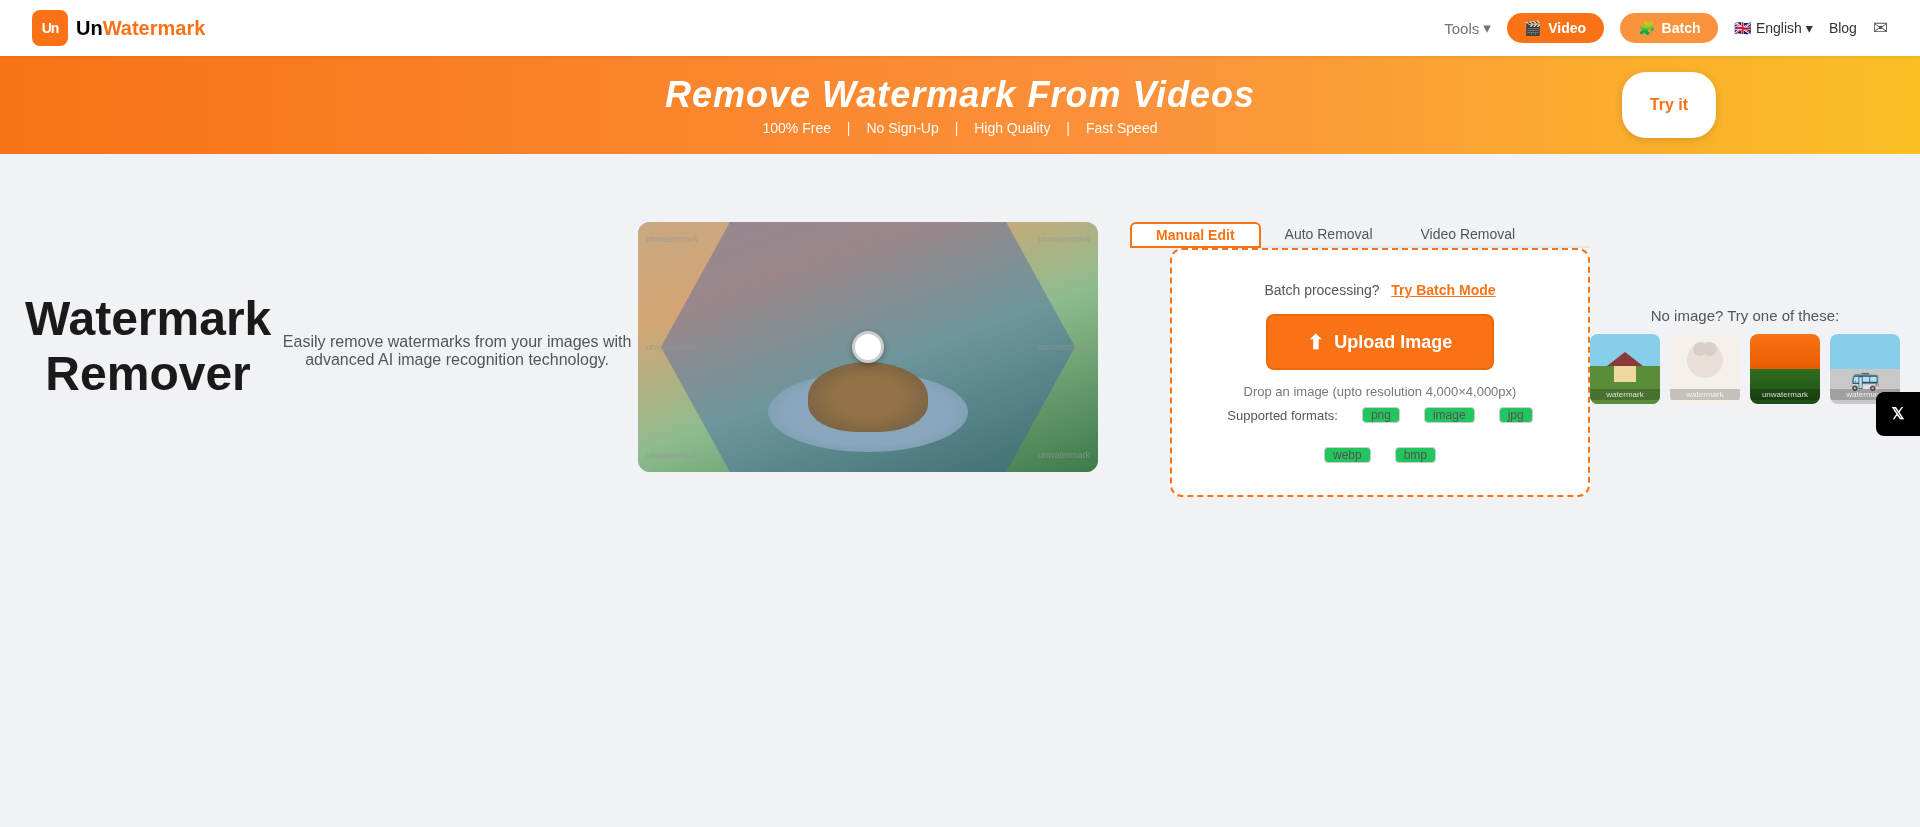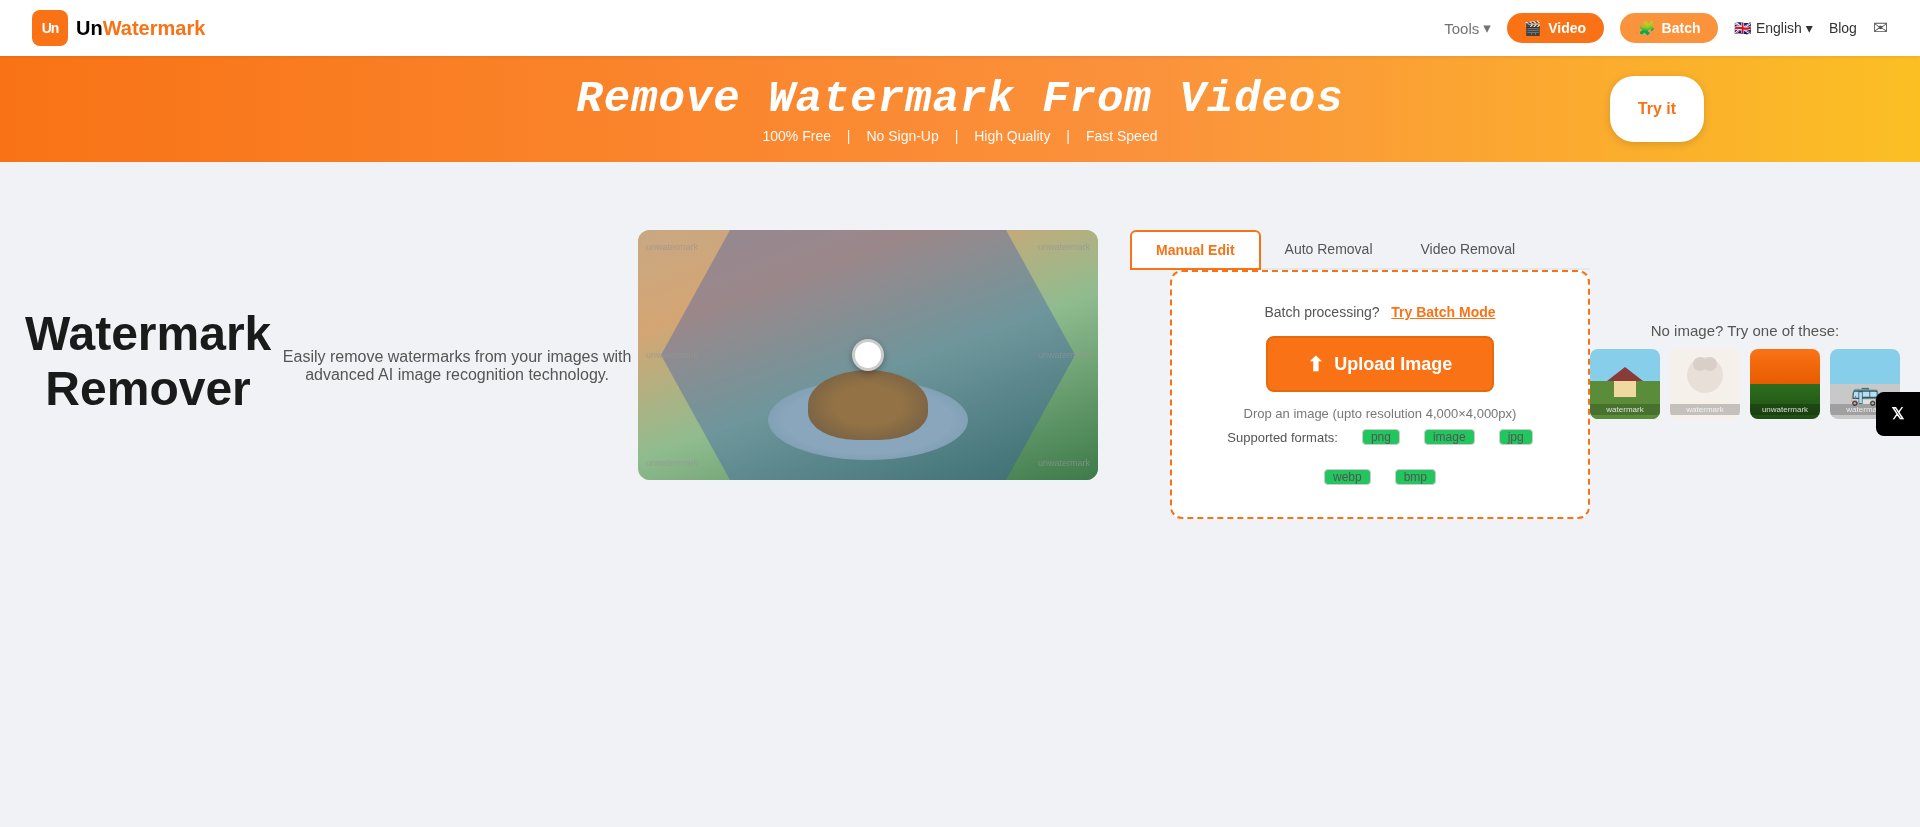--- a/index.html
+++ b/index.html
@@ -42,27 +42,27 @@
     .nav-mail { cursor: pointer; color: #555; font-size: 18px; }
 
     
     .banner {
       background: linear-gradient(90deg, #f97316 0%, #fb923c 60%, #fbbf24 100%);
       display: flex; align-items: center; justify-content: center;
       padding: 18px 32px; position: relative; min-height: 96px;
     }
     .banner-content { text-align: center; }
     .banner-title {
-      font-size: 44px; font-weight: 800; color: #fff;
-      letter-spacing: 1px; font-style: italic; font-family: Liberation Mono, monospace;
+      font-size: 36px; font-weight: 800; color: #fff;
+      letter-spacing: 1px; font-style: italic;
     }
     .banner-subtitle { color: rgba(255,255,255,0.95); font-size: 14px; margin-top: 4px; font-weight: 500; }
     .banner-subtitle span { margin: 0 6px; }
     .banner-try-btn {
-      position: absolute; right: 216px; top: 50%; transform: translateY(-50%);
+      position: absolute; right: 204px; top: 50%; transform: translateY(-50%);
       background: #fff; color: #f97316; border: none; border-radius: 24px;
       padding: 24px 28px; font-size: 16px; font-weight: 700; cursor: pointer;
       box-shadow: 0 2px 8px rgba(0,0,0,0.15);
     }
 
     
     .main { display: flex; flex-direction: row; align-items: center; padding: 40px 20px 30px; }
     .page-title { font-size: 48px; font-weight: 800; color: #1a1a1a; text-align: center; }
     .page-subtitle { font-size: 16px; color: #555; text-align: center; margin-top: 10px; }
 
@@ -90,21 +90,21 @@
     .drag-handle {
       position: absolute; top: 50%; left: 50%; transform: translate(-50%, -50%);
       width: 32px; height: 32px; border-radius: 50%; background: #fff;
       border: 3px solid #ccc; cursor: grab; box-shadow: 0 2px 6px rgba(0,0,0,0.3);
     }
 
     
     .panel { width: 460px; }
     .tabs { display: flex; border-bottom: 2px solid #e5e7eb; margin-bottom: 0; }
     .tab {
-      padding: 10px 24px; font-size: 14px; font-weight: 500; cursor: pointer;
+      padding: 3px 24px; font-size: 14px; font-weight: 500; cursor: pointer;
       border: none; background: none; color: #555; position: relative;
     }
     .tab.active {
       color: #f97316; font-weight: 700;
       border: 2px solid #f97316; border-radius: 6px 6px 0 0;
       background: #fff; margin-bottom: -2px;
     }
     .tab:not(.active) { border-bottom: none; }
 
     

